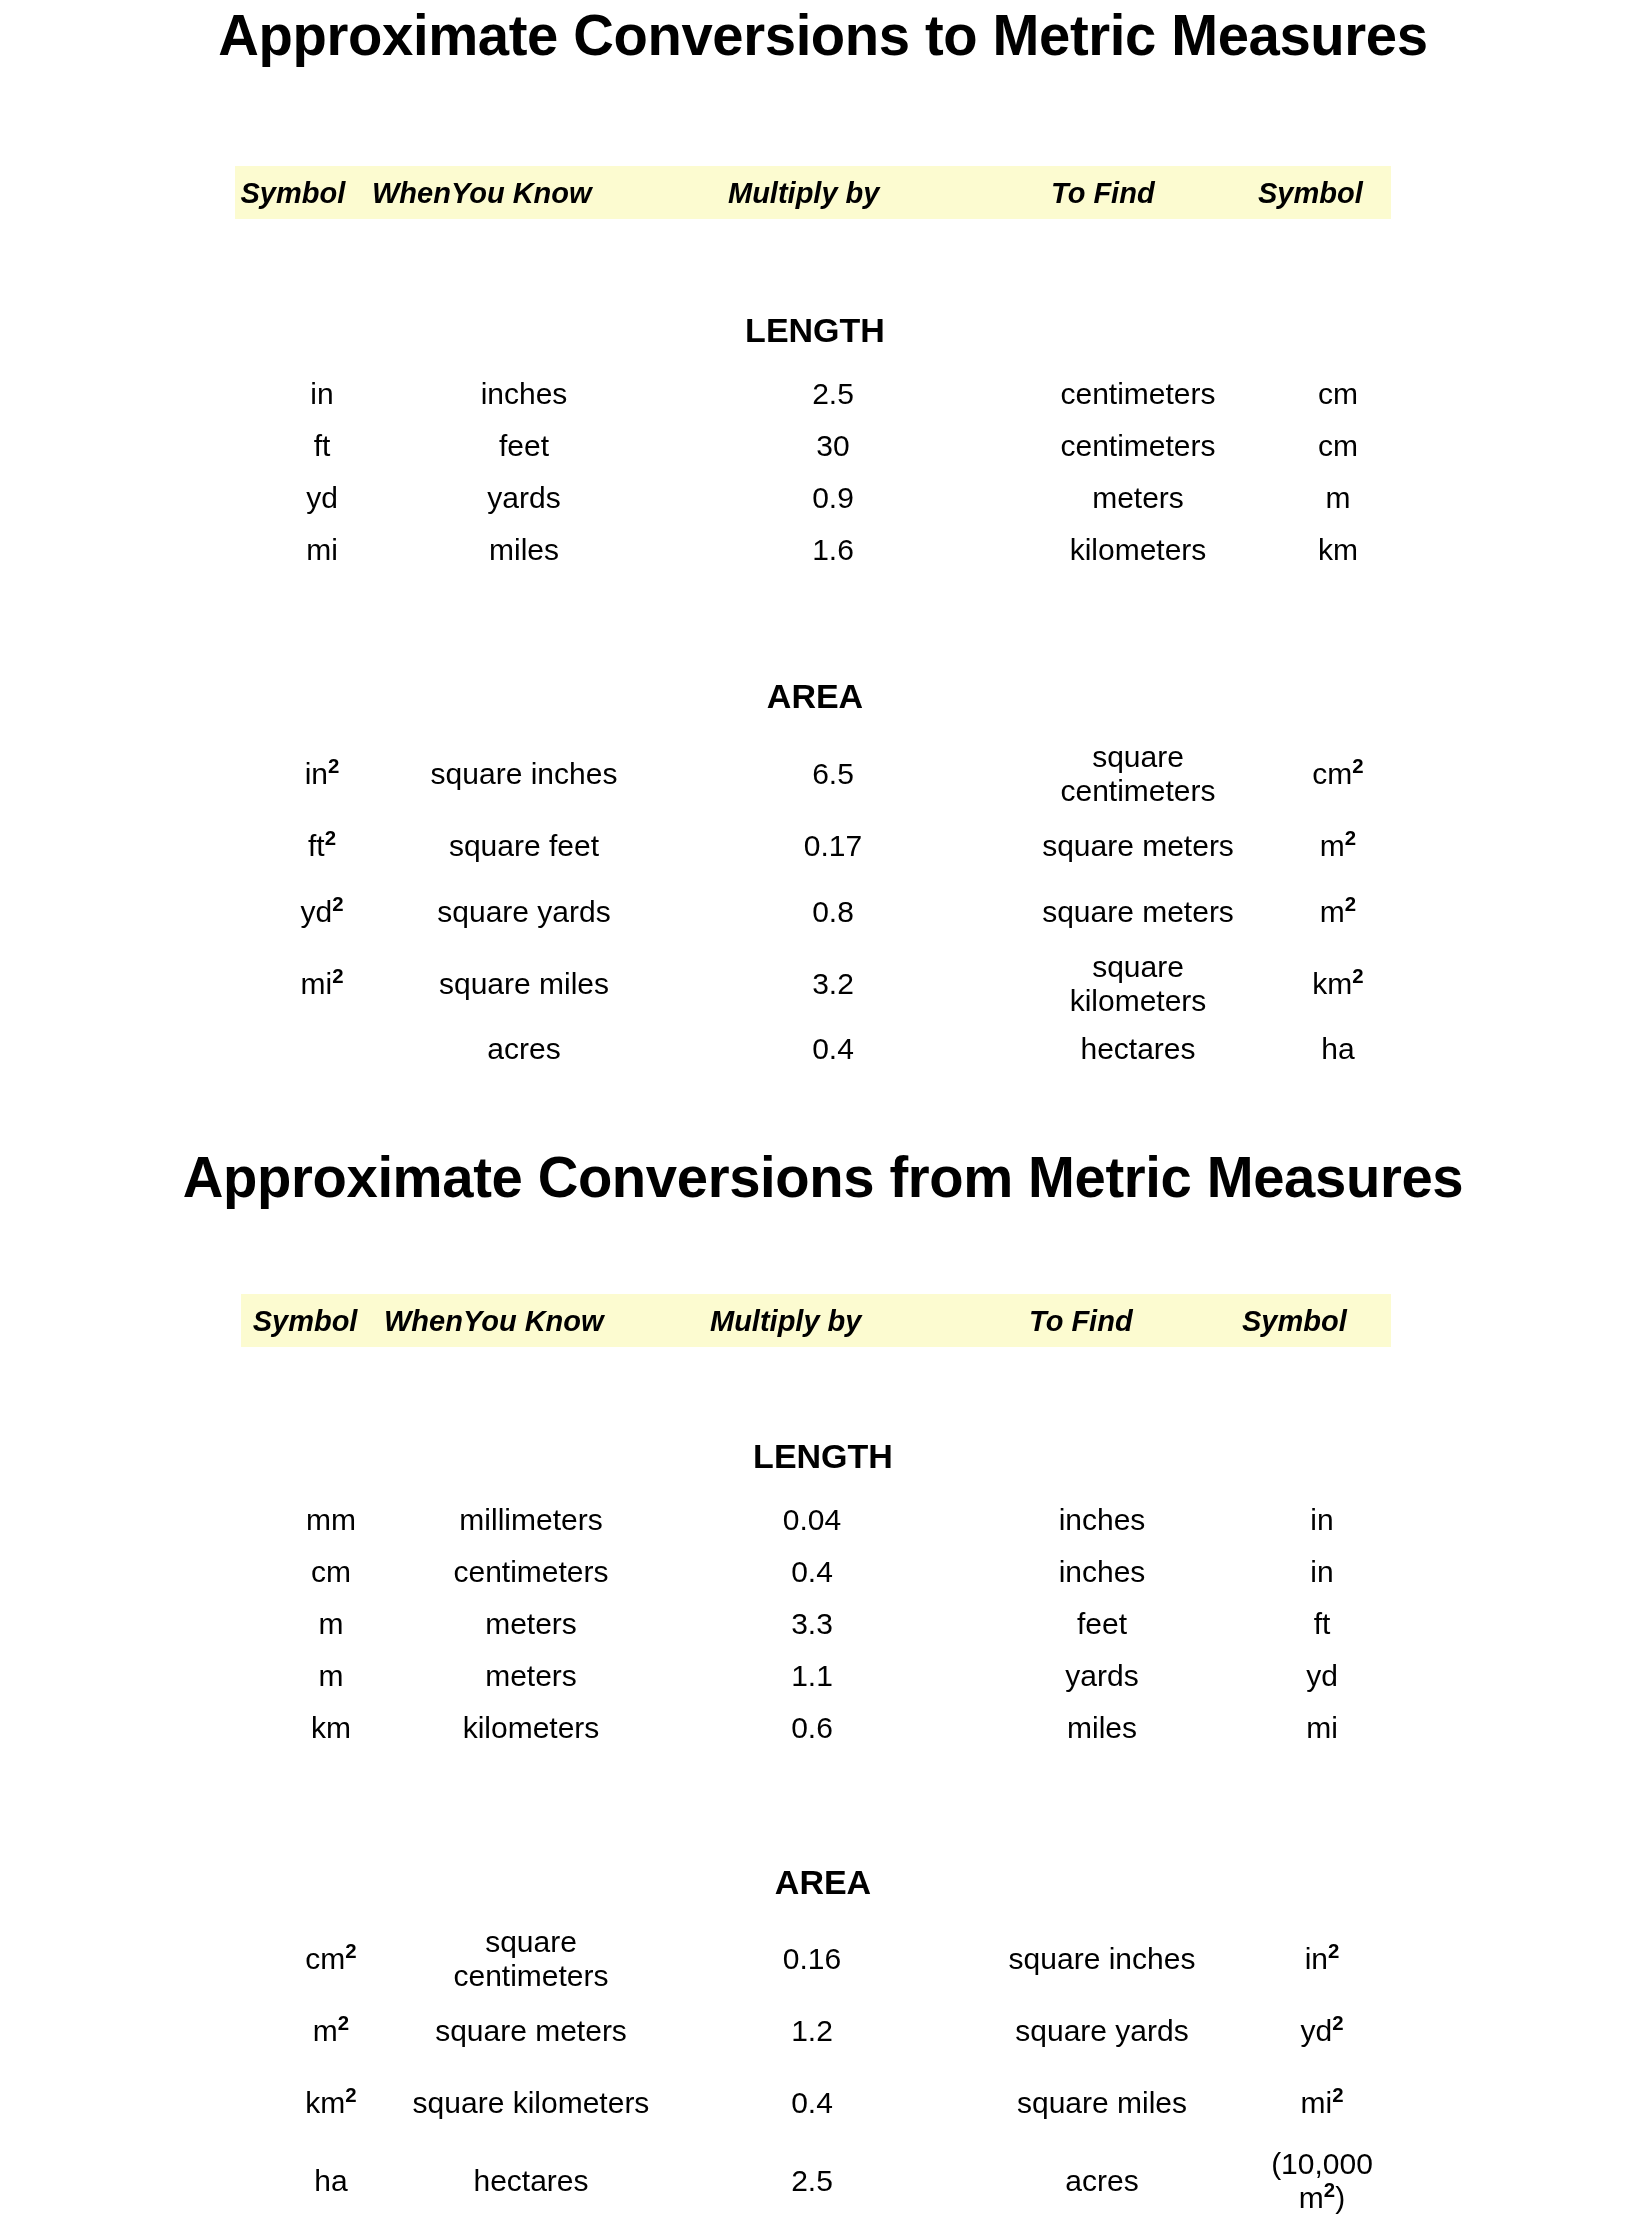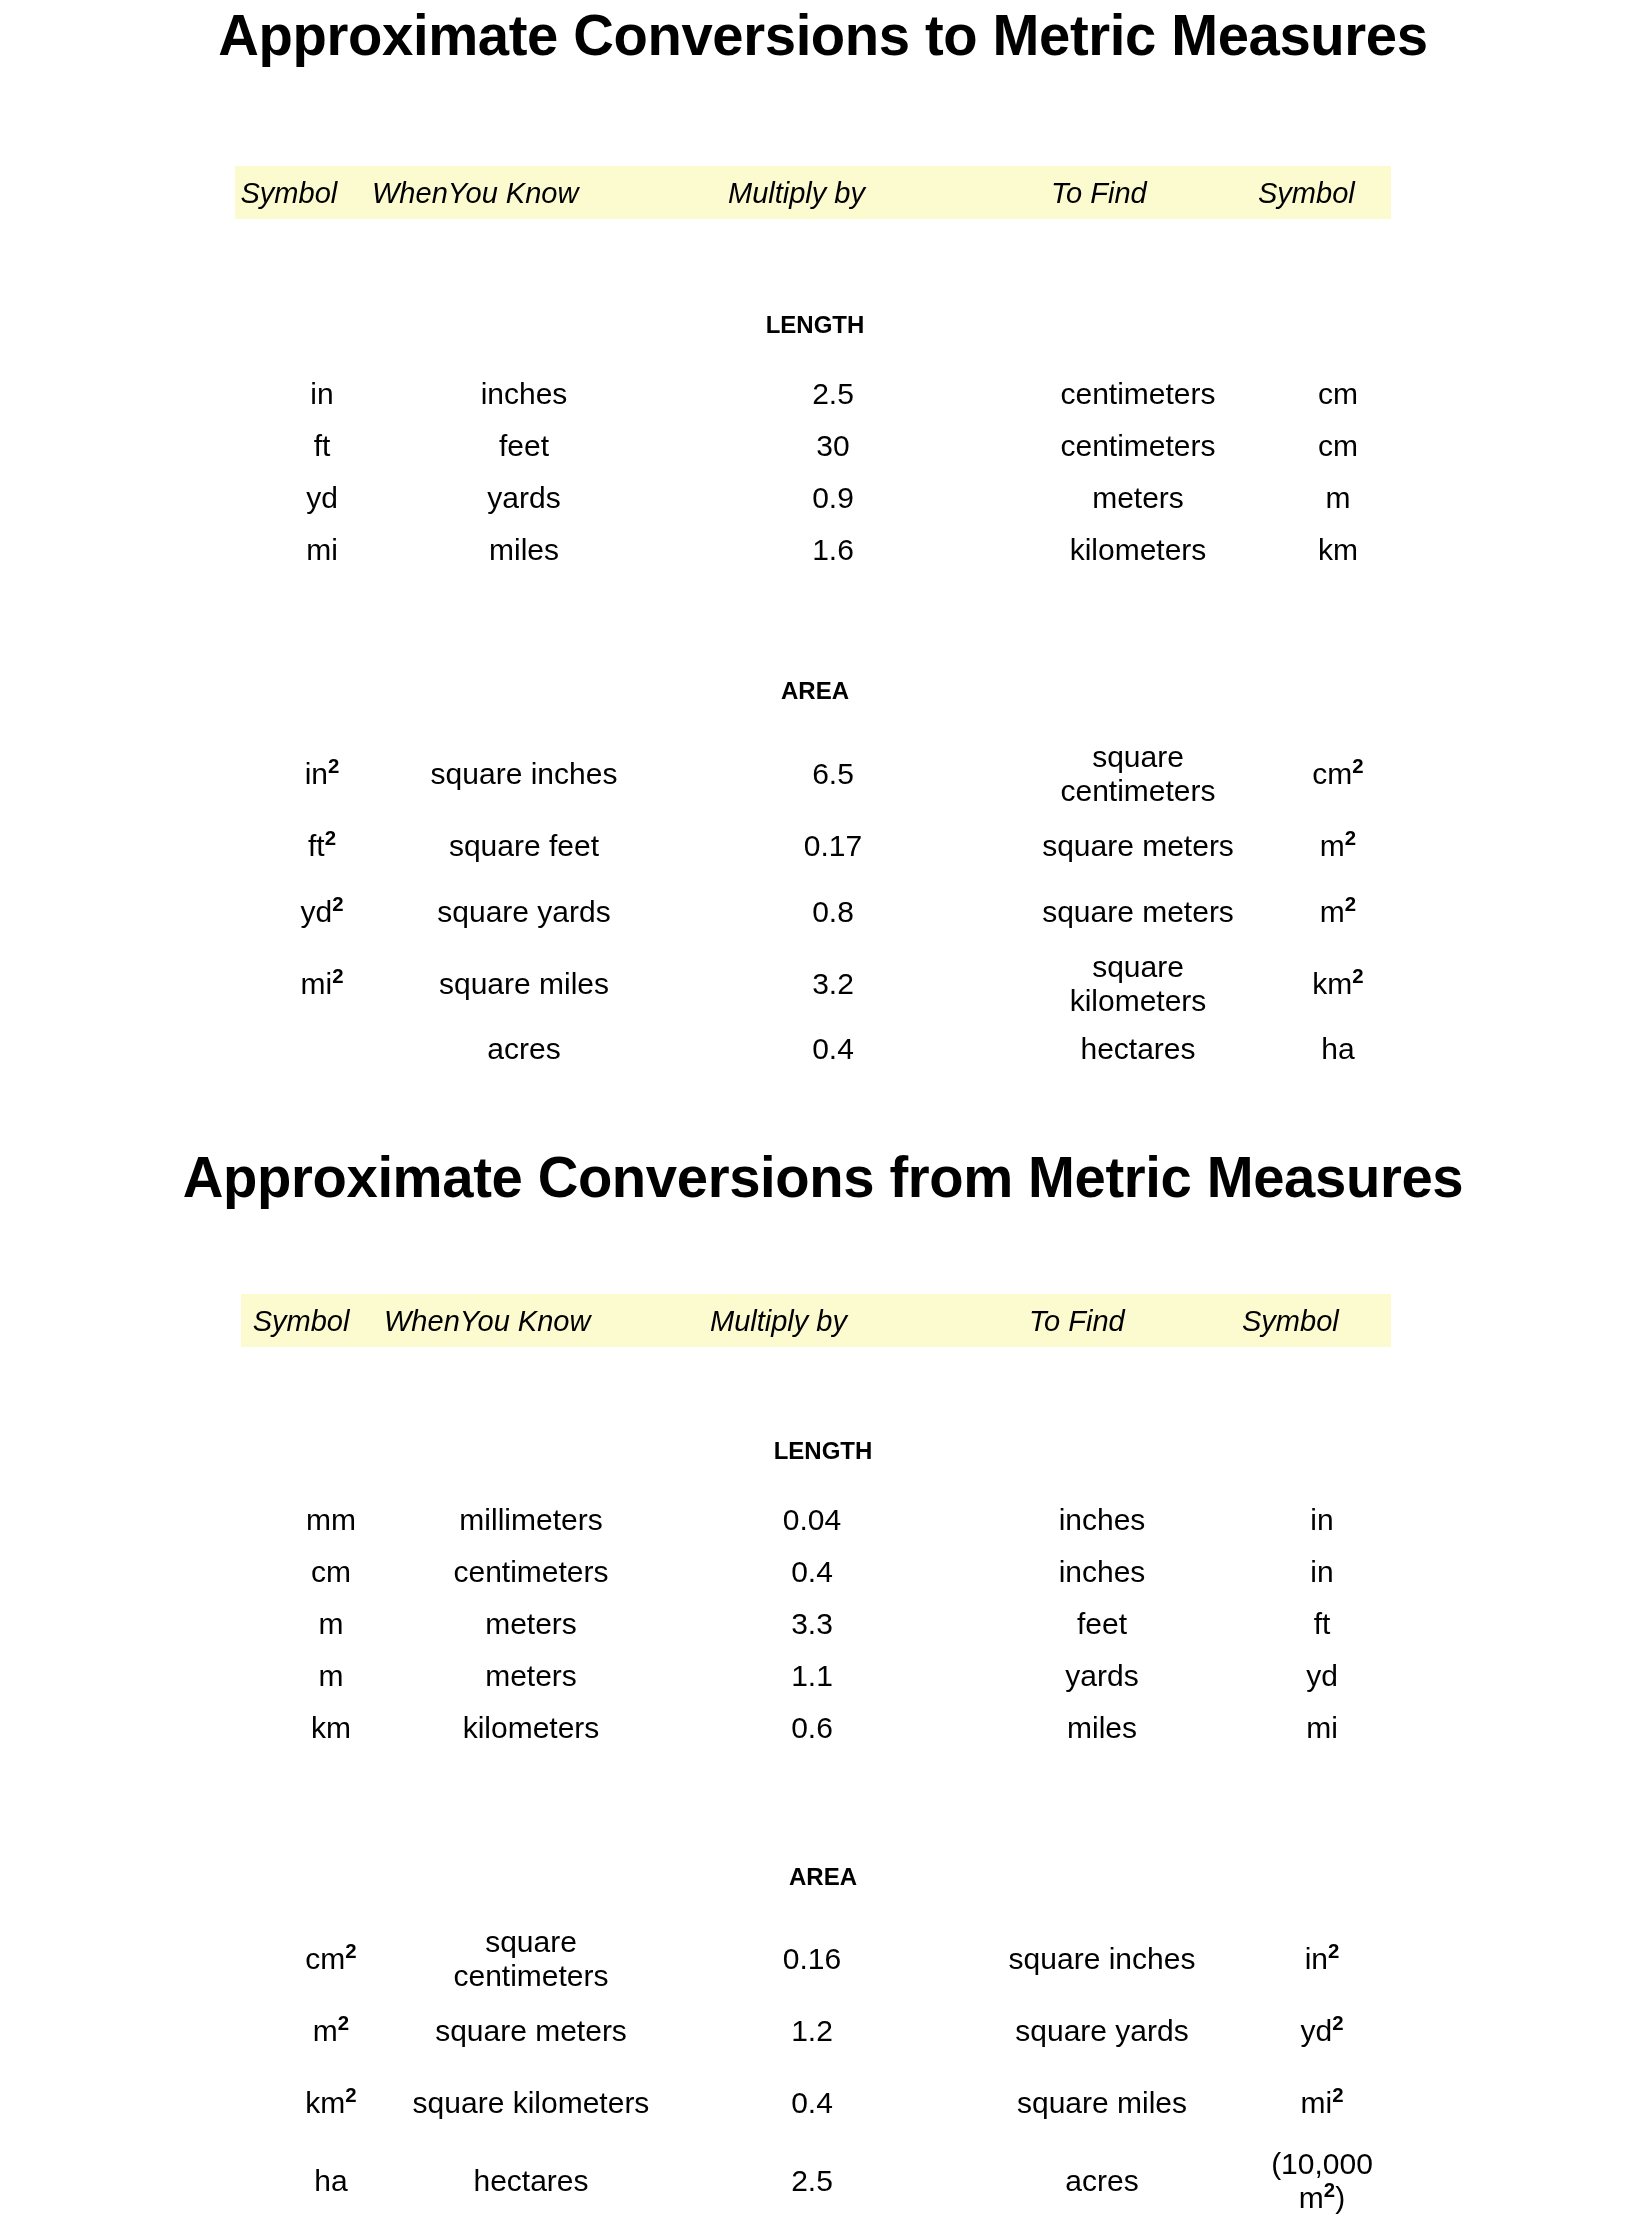--- a/index.html
+++ b/index.html
@@ -47,21 +47,21 @@
     background: #fcfbd0;
   }
   #band-1 { left: 235px;  top: 166px;  width: 1156px; }
   #band-2 { left: 241px;  top: 1294px; width: 1150px; }
 
   .header-band .hdr {
     position: absolute;
     top: 50%;
     transform: translateY(-50%);
     font-style: italic;
-    font-weight: normal;
+    font-weight: bold;
     font-size: 29px;
     white-space: nowrap;
     line-height: 1;
   }
 
   
   #band-1 .h-symbol-left  { left: 5.5px;    }
   #band-1 .h-know         { left: 137px;  }
   #band-1 .h-multiply     { left: 493px;  }
   #band-1 .h-find         { left: 816px; }
@@ -71,21 +71,21 @@
   #band-2 .h-symbol-left  { left: 11.7px;   }
   #band-2 .h-know         { left: 143px;  }
   #band-2 .h-multiply     { left: 469px;  }
   #band-2 .h-find         { left: 788px; }
   #band-2 .h-symbol-right { left: 1001px; }
 
   
   .group-heading {
     position: absolute;
     font-weight: bold;
-    font-size: 24px;
+    font-size: 34px;
     line-height: 1;
     white-space: nowrap;
     text-align: center;
     transform: translateX(-50%);
   }
   #heading-t1-length { left: 815px; top: 313px;  }
   #heading-t1-area   { left: 815px; top: 679px;  }
   #heading-t2-length { left: 823px; top: 1439px; }
   #heading-t2-area   { left: 823px; top: 1865px; }
 

